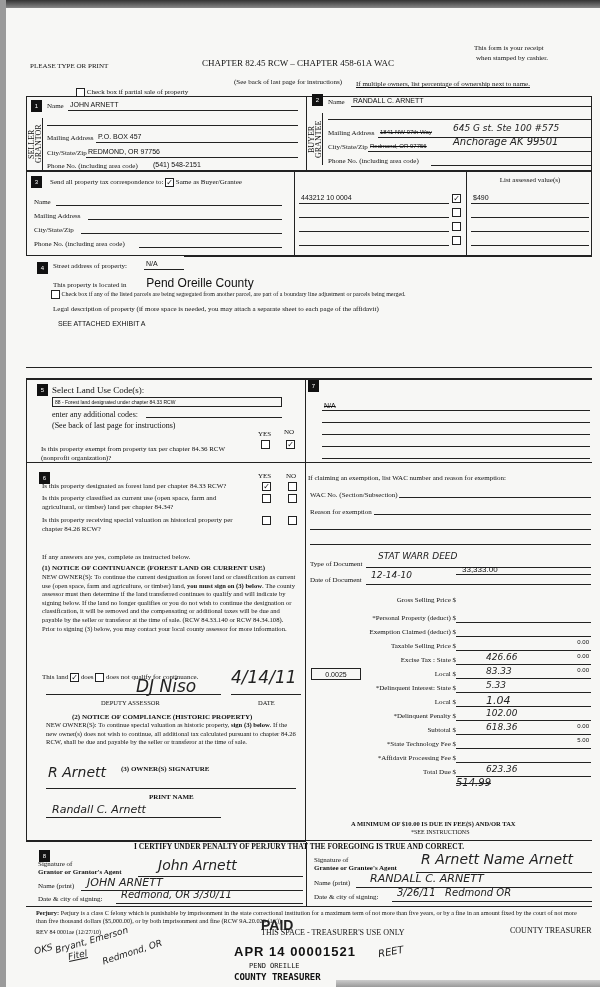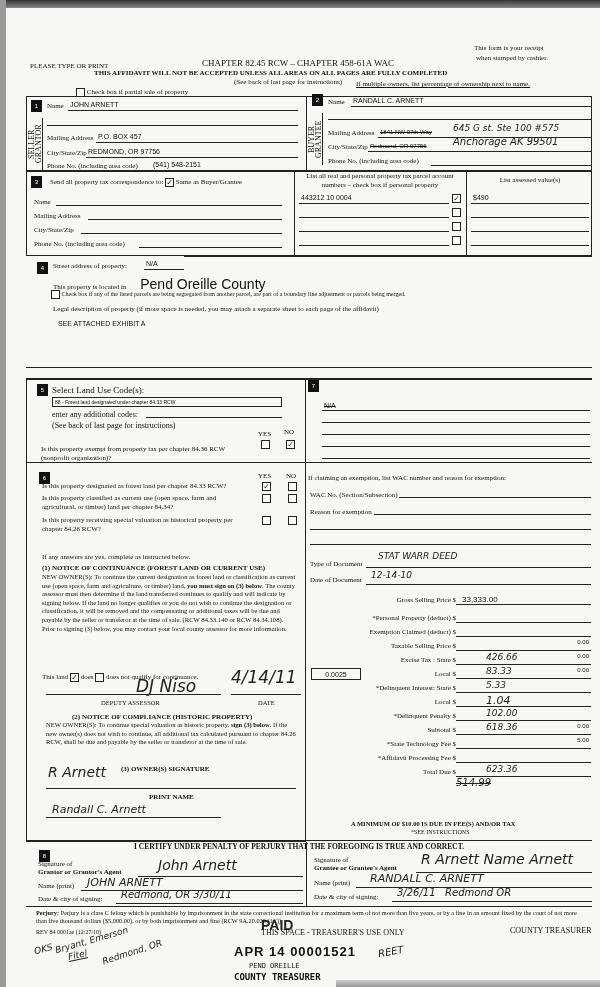--- a/index.html
+++ b/index.html
@@ -20,21 +20,20 @@
 .r{text-align:right}
 </style>
 </head>
 <body>
 
 <div class="page">
 <div class="topbar"></div>
 
 <div class="abs s7" style="left:24px;top:62px">PLEASE TYPE OR PRINT</div>
 <div class="abs" style="left:196px;top:58px;font-size:9px">CHAPTER 82.45 RCW – CHAPTER 458-61A WAC</div>
-<div class="abs b s7" style="left:88px;top:69px">THIS AFFIDAVIT WILL NOT BE ACCEPTED UNLESS ALL AREAS ON ALL PAGES ARE FULLY COMPLETED</div>
 <div class="abs s7" style="left:228px;top:78px">(See back of last page for instructions)</div>
 <div class="abs s7" style="left:468px;top:44px">This form is your receipt</div>
 <div class="abs s7" style="left:470px;top:54px">when stamped by cashier.</div>
 <div class="abs s7" style="left:70px;top:88px">
   <span class="cb"></span>
   <span>Check box if partial sale of property</span>
 </div>
 <div class="abs s7" style="left:350px;top:80px;text-decoration:underline">If multiple owners, list percentage of ownership next to name.</div>
 
 <div class="box" style="left:20px;top:96px;width:566px;height:75px;border-width:1px"></div>
@@ -96,21 +95,20 @@
 </div>
 <div class="abs s7" style="left:28px;top:198px">Name</div>
 <div class="line" style="left:50px;top:198px;width:226px;height:8px"></div>
 <div class="abs s7" style="left:28px;top:212px">Mailing Address</div>
 <div class="line" style="left:82px;top:212px;width:194px;height:8px"></div>
 <div class="abs s7" style="left:28px;top:226px">City/State/Zip</div>
 <div class="line" style="left:75px;top:226px;width:201px;height:8px"></div>
 <div class="abs s7" style="left:28px;top:240px">Phone No. (including area code)</div>
 <div class="line" style="left:133px;top:240px;width:143px;height:8px"></div>
 
-<div class="abs s7" style="left:292px;top:172px;width:164px;text-align:center;line-height:9px">List all real and personal property tax parcel account numbers – check box if personal property</div>
 <div class="abs s7" style="left:465px;top:176px;width:118px;text-align:center">List assessed value(s)</div>
 <div id="parcel-rows">
       <div class="line" style="left:293px;top:194px;width:150px;height:10px">
         <span class="sans s7" style="position:absolute;left:2px;top:0">443212 10 0004</span>
       </div>
        <span class="cb abs" style="left:446px;top:194px">✓</span>
        <div class="line" style="left:465px;top:194px;width:118px;height:10px">
         <span class="sans s7" style="position:absolute;left:2px;top:0">$490</span>
       </div>
       <div class="line" style="left:293px;top:208px;width:150px;height:10px">
@@ -137,21 +135,21 @@
     </div>
 
 <div class="num" style="left:31px;top:262px">4</div>
 <div class="abs s7" style="left:47px;top:262px">Street address of property:</div>
 <div class="line" style="left:138px;top:260px;width:40px;height:10px">
       <span class="sans s7" style="position:absolute;left:2px;top:0">N/A</span>
     </div>
 <div class="line" style="left:178px;top:256px;width:408px;height:1px"></div>
 <div class="abs s7" style="left:47px;top:276px">
   <span>This property is located in</span>
-  <span class="sans" style="font-size:14px;margin-left:12px">Pend Oreille County</span>
+  <span class="sans" style="font-size:12px;margin-left:18px">Pend Oreille County</span>
 </div>
 <div class="abs" style="left:45px;top:290px;font-size:6px">
   <span class="cb"></span>
   <span>Check box if any of the listed parcels are being segregated from another parcel, are part of a boundary line adjustment or parcels being merged.</span>
 </div>
 <div class="abs s7" style="left:47px;top:305px">Legal description of property (if more space is needed, you may attach a separate sheet to each page of the affidavit)</div>
 <div class="abs sans" style="left:52px;top:320px;font-size:7px">SEE ATTACHED EXHIBIT A</div>
 <div class="line" style="left:20px;top:367px;width:566px;height:1px"></div>
 
 <div class="abs" style="left:20px;top:378px;width:280px;height:464px;border:1px solid #222;border-top:2px solid #222"></div>
@@ -246,21 +244,21 @@
 <div class="line" style="left:360px;top:558px;width:225px;height:10px">
       <span class="hand" style="position:absolute;left:12px;top:-7px;font-size:9px">STAT WARR DEED</span>
     </div>
 <div class="abs s7" style="left:304px;top:576px">Date of Document</div>
 <div class="line" style="left:360px;top:575px;width:225px;height:10px">
       <span class="hand" style="position:absolute;left:5px;top:-5px;font-size:9px">12-14-10</span>
     </div>
 
 <div id="calc-rows">
       <div class="abs s7 r" style="left:300px;top:596px;width:150px">Gross Selling Price $</div>
-       <div class="line" style="left:450px;top:595px;width:135px;height:10px">
+       <div class="line" style="left:450px;top:565px;width:135px;height:10px">
          <span class="sans" style="position:absolute;left:6px;top:0px;font-size:8px">33,333.00</span>
          <span class="sans" style="position:absolute;right:2px;top:-2px;font-size:6px"></span>
        </div>
       <div class="abs s7 r" style="left:300px;top:614px;width:150px">*Personal Property (deduct) $</div>
        <div class="line" style="left:450px;top:613px;width:135px;height:10px">
          <span class="hand" style="position:absolute;left:30px;top:-3px;font-size:9px"></span>
          <span class="sans" style="position:absolute;right:2px;top:-2px;font-size:6px"></span>
        </div>
       <div class="abs s7 r" style="left:300px;top:628px;width:150px">Exemption Claimed (deduct) $</div>
        <div class="line" style="left:450px;top:627px;width:135px;height:10px">

